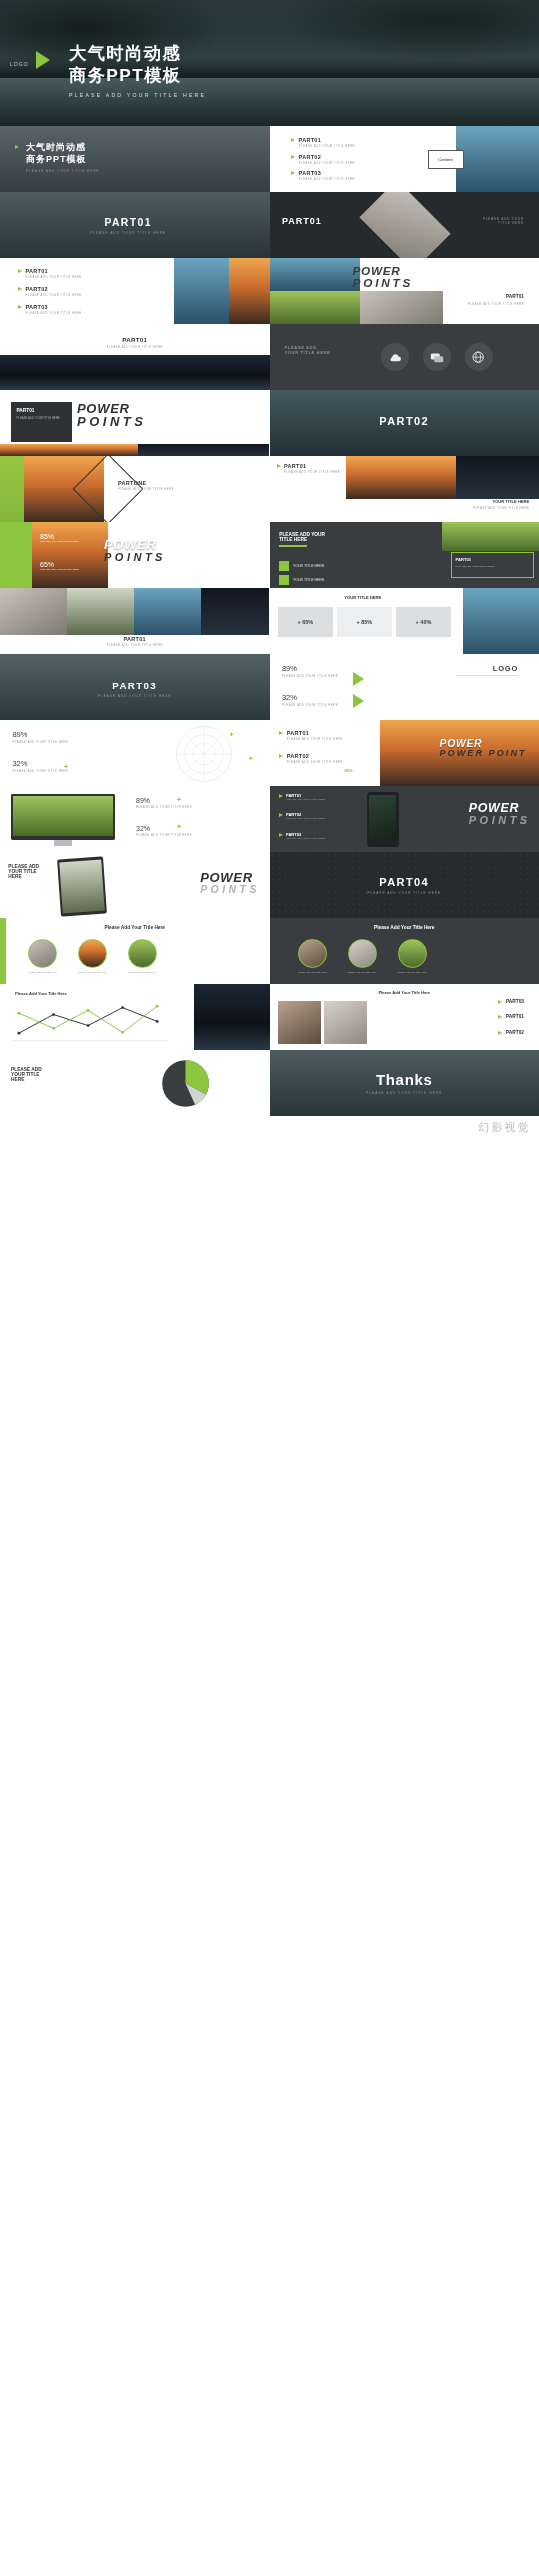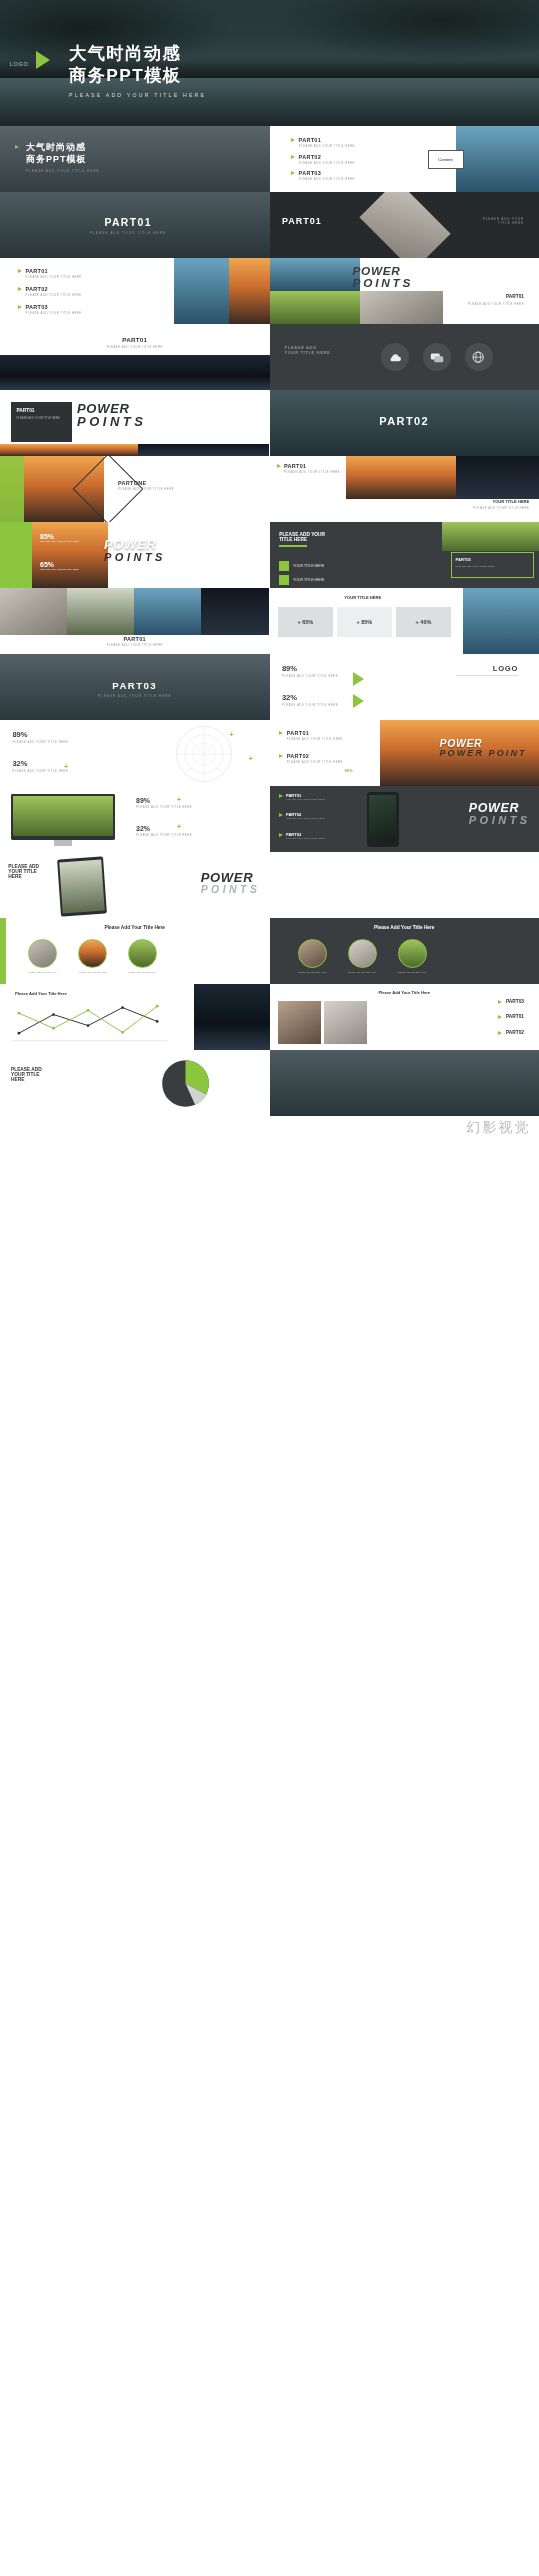--- a/index.html
+++ b/index.html
@@ -87,36 +87,36 @@
 
   .t-title { font-size: 5.5px; font-weight: bold; letter-spacing: 0.3px; }
   .t-sub { font-size: 2.8px; letter-spacing: 0.5px; color: #999; margin-top: 1.4px; }
   .t-sub-lt { color: #cfd3d2; }
   .dark { color: #333; }
 
   .powerword {
     font-weight: bold; letter-spacing: 0.7px; font-style: italic;
   }
 
-  .kv { font-size: 7.6px; font-weight: bold; }
+  .kv { font-size: 7.6px; font-weight: normal; }
 
   .cn-title { font-size: 9px; font-weight: bold; color:#fff; letter-spacing:1px; line-height:1.35; }
 
   .dotgrid {
     position:absolute; inset:0;
     background-image: radial-gradient(circle, rgba(255,255,255,.13) 0.7px, transparent 0.7px);
     background-size: 6.2px 6.2px;
   }
 
   .footerbar {
     width: 539px; height: 23.5px; background: #ffffff;
     display: flex; align-items: center; justify-content: flex-end;
     padding-right: 8.3px;
   }
-  .watermark { font-size: 14px; color: #bcbcbc; letter-spacing: 2.1px; }
+  .watermark { font-size: 11px; color: #bcbcbc; letter-spacing: 2.1px; }
 
   .mini { font-size: 3.1px; color:#8d9396; letter-spacing:0.3px; }
 
   .circ { border-radius: 50%; }
 
   .plus { position:absolute; color:#8cc63f; font-size:7px; font-weight:bold; }
 </style>
 </head>
 <body>
 
@@ -502,20 +502,27 @@
         <div style="font-size:4.8px;font-weight:bold;color:#333;">PLEASE ADD</div>
         <div style="font-size:4.8px;font-weight:bold;color:#333;">YOUR TITLE</div>
         <div style="font-size:4.8px;font-weight:bold;color:#333;">HERE</div>
       </div>
       <div style="position:absolute;left:59px;top:5.5px;width:46px;height:57px;background:#2b2e30;border-radius:2.1px;padding:2.8px 2.1px;transform:rotate(-4deg);">
         <div class="ph ph-palm" style="position:relative;width:100%;height:51px;"></div>
       </div>
       <div style="position:absolute;right:9.7px;top:18px;">
         <div class="powerword" style="font-size:13px;color:#2f3234;">POWER</div>
         <div class="powerword" style="font-size:10.4px;color:#aeb3b4;letter-spacing:3.5px;margin-top:-1.4px;">POINTS</div>
+      </div>
+    </div>
+    <div class="slide s-half bg-darker">
+      <div class="dotgrid"></div>
+      <div style="position:absolute;left:0;right:0;top:23.5px;text-align:center;">
+        <div style="font-size:11px;font-weight:bold;color:#fff;letter-spacing:1.4px;">PART04</div>
+        <div class="mini t-sub-lt" style="margin-top:3.5px;letter-spacing:1px;">PLEASE ADD YOUR TITLE HERE</div>
       </div>
     </div>
   </div>
 
   <div class="row">
     <div class="slide s-half bg-white">
       <div style="position:absolute;left:0;right:0;top:7px;text-align:center;font-size:4.8px;font-weight:bold;color:#333;">Please Add Your Title Here</div>
       <div style="position:absolute;left:0;top:0;width:5.5px;height:66px;background:#8cc63f;"></div>
       <div style="position:absolute;left:28px;top:21px;display:flex;gap:21px;">
         <div style="text-align:center;">
@@ -599,20 +606,24 @@
       </div>
       <svg width="59" height="59" viewBox="0 0 86 86" style="position:absolute;right:55px;top:4.1px;">
         <circle cx="43" cy="43" r="34" fill="#3a3d40"></circle>
         <path d="M43 43 L43 9 A34 34 0 0 1 73 59 Z" fill="#8cc63f"></path>
         <path d="M43 43 L73 59 A34 34 0 0 1 57 74 Z" fill="#cfd3d2"></path>
       </svg>
     </div>
     <div class="slide s-half">
       <div class="ph ph-mount" style="inset:0;"></div>
       <div style="position:absolute;inset:0;background:rgba(20,30,34,.45);"></div>
+      <div style="position:absolute;left:0;right:0;top:21px;text-align:center;">
+        <div style="font-size:15px;font-weight:bold;color:#fff;letter-spacing:0.7px;">Thanks</div>
+        <div class="mini t-sub-lt" style="margin-top:2.8px;letter-spacing:1.1px;">PLEASE ADD YOUR TITLE HERE</div>
+      </div>
     </div>
   </div>
 
   <div class="footerbar">
     <div class="watermark">幻影视觉</div>
   </div>
 
 </div>
 
 

